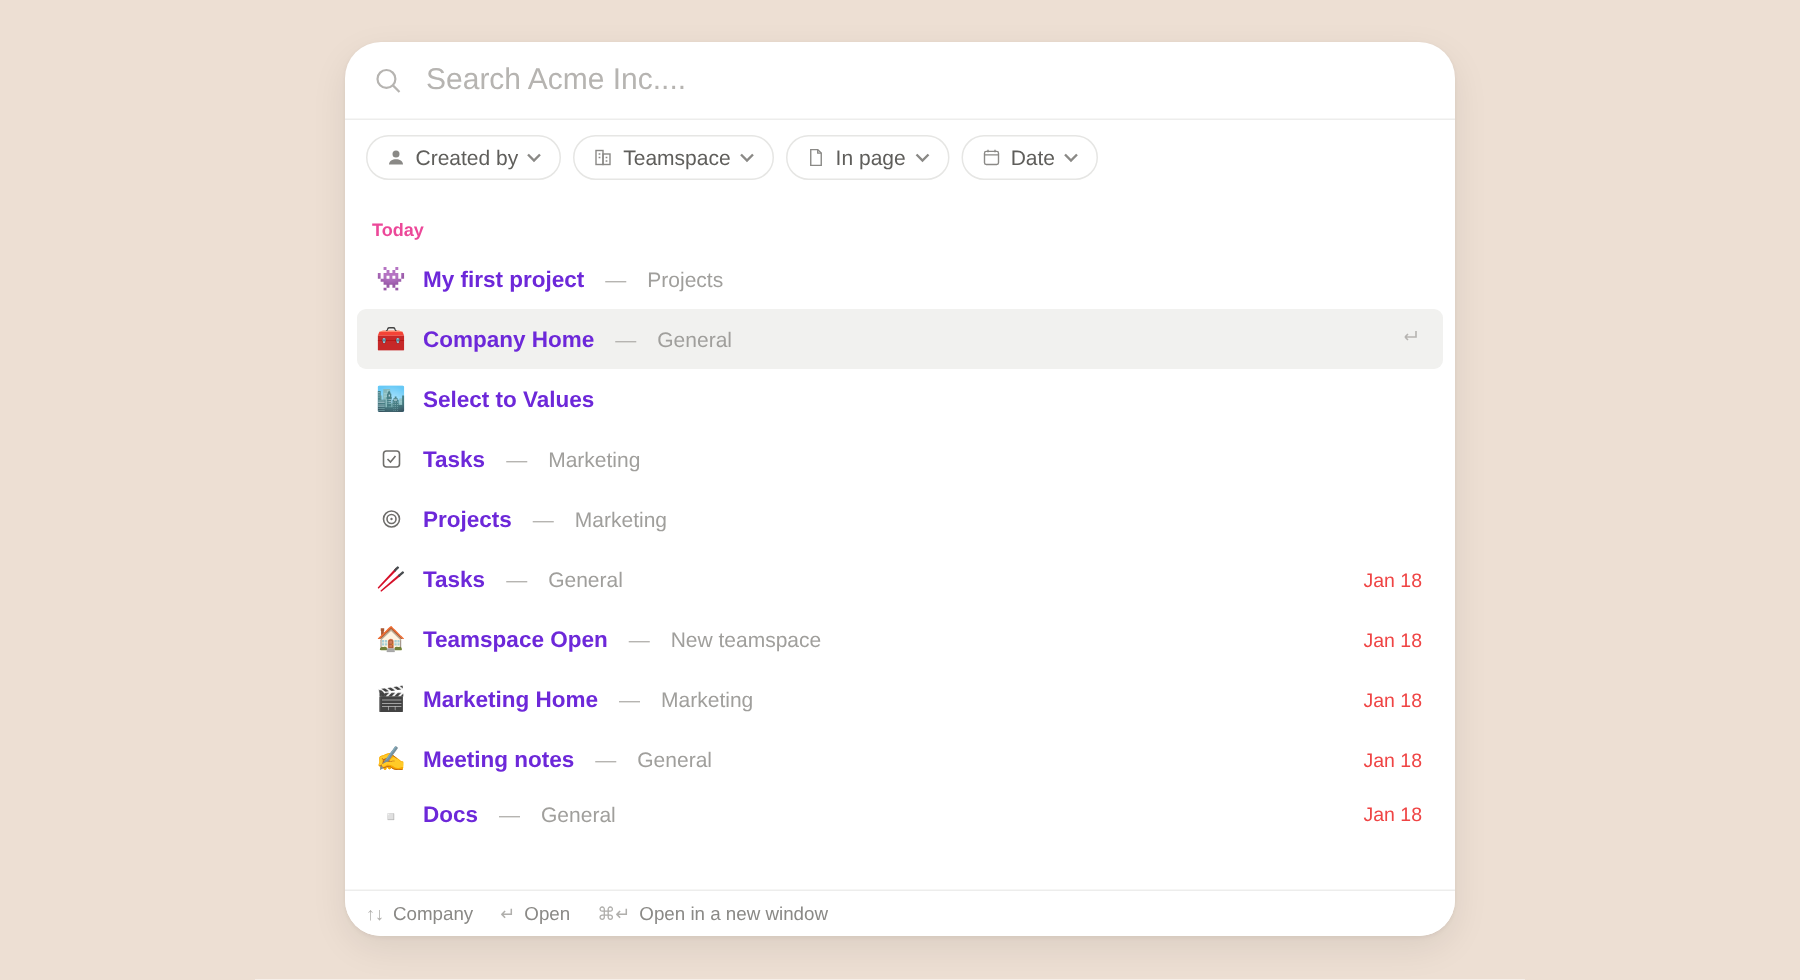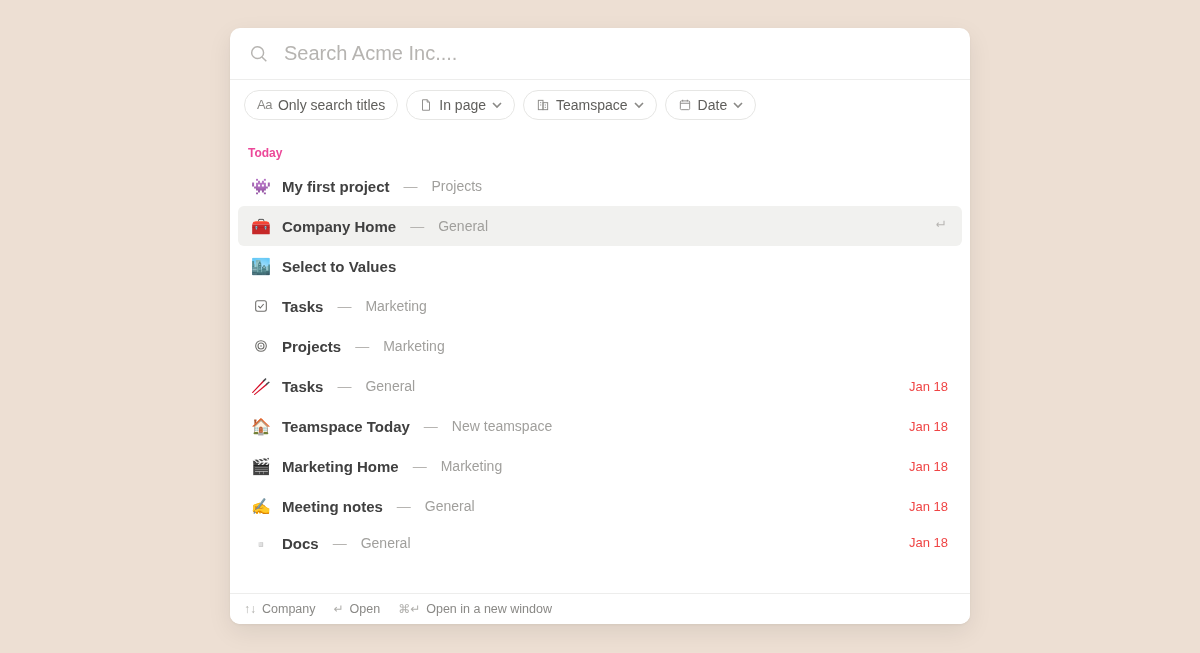--- a/index.html
+++ b/index.html
@@ -9,21 +9,21 @@
     width: 1200px;
     height: 653px;
     display: flex;
     align-items: flex-start;
     justify-content: center;
     padding-top: 28px;
   }
   .panel {
     width: 740px;
     background: #ffffff;
-    border-radius: 10px;
+    border-radius: 24px;
     box-shadow: 0 8px 24px rgba(0,0,0,0.08), 0 1px 3px rgba(0,0,0,0.05);
     overflow: hidden;
     display: flex;
     flex-direction: column;
     height: 596px;
   }
   .search-row {
     display: flex;
     align-items: center;
     padding: 14px 18px 14px 18px;
@@ -79,21 +79,21 @@
     align-items: center;
     padding: 0 14px;
     height: 40px;
     border-radius: 6px;
     margin: 0 4px;
     cursor: pointer;
     gap: 12px;
   }
   .item.selected { background: #f1f1ef; }
   .item .icon { width: 18px; display:flex; justify-content:center; font-size: 16px; flex-shrink:0; }
-  .item .title { font-size: 15px; font-weight: 600; color: #404040; }
+  .item .title { font-size: 15px; font-weight: 600; color: #6d28d9; }
   .item .dash { color: #b6b4b1; font-size: 14px; margin: 0 2px; }
   .item .crumb { color: #a09f9c; font-size: 14px; }
   .item .spacer { flex: 1; }
   .item .date { color: #ef4444; font-size: 13px; }
   .item .enter { color: #b6b4b1; }
   .item .enter svg { width: 16px; height: 16px; }
   .item.cut { height: 30px; overflow:hidden; align-items:flex-start; padding-top:9px;}
   .footer {
     border-top: 1px solid #ededec;
     padding: 8px 14px;
@@ -119,43 +119,49 @@
         <circle class="svg-outline" cx="10.5" cy="10.5" r="6.5"></circle>
         <line class="svg-outline" x1="20" y1="20" x2="15.2" y2="15.2"></line>
       </svg>
     <input class="search-input" type="text" placeholder="Search Acme Inc...." style="">
   </div>
 
   <div class="divider"></div>
 
   <div class="filters">
     <div class="chip">
-      <span class="aa">Aa</span>
-      <span>Only search titles</span>
-    </div>
-    <div class="chip">
-      <svg class="lead" viewBox="0 0 24 24">
-          <path d="M6 3h8l4 4v14H6z" class="svg-outline"></path>
-          <path d="M14 3v4h4" class="svg-outline"></path>
-        </svg>
-      <span>In page</span>
+      <svg class="lead" viewBox="0 0 24 24">
+          <circle cx="12" cy="8" r="4" fill="currentColor"></circle>
+          <path d="M4 20c0-4 4-6 8-6s8 2 8 6" fill="currentColor"></path>
+        </svg>
+      <span>Created by</span>
       <svg class="chev" viewBox="0 0 10 10">
           <path d="M1 3l4 4 4-4" class="svg-outline"></path>
         </svg>
     </div>
     <div class="chip">
       <svg class="lead" viewBox="0 0 24 24">
           <rect x="4" y="4" width="8" height="16" class="svg-outline"></rect>
           <rect x="12" y="8" width="8" height="12" class="svg-outline"></rect>
           <line x1="7" y1="8" x2="9" y2="8" class="svg-outline"></line>
           <line x1="7" y1="12" x2="9" y2="12" class="svg-outline"></line>
           <line x1="15" y1="12" x2="17" y2="12" class="svg-outline"></line>
           <line x1="15" y1="16" x2="17" y2="16" class="svg-outline"></line>
         </svg>
       <span>Teamspace</span>
+      <svg class="chev" viewBox="0 0 10 10">
+          <path d="M1 3l4 4 4-4" class="svg-outline"></path>
+        </svg>
+    </div>
+    <div class="chip">
+      <svg class="lead" viewBox="0 0 24 24">
+          <path d="M6 3h8l4 4v14H6z" class="svg-outline"></path>
+          <path d="M14 3v4h4" class="svg-outline"></path>
+        </svg>
+      <span>In page</span>
       <svg class="chev" viewBox="0 0 10 10">
           <path d="M1 3l4 4 4-4" class="svg-outline"></path>
         </svg>
     </div>
     <div class="chip">
       <svg class="lead" viewBox="0 0 24 24">
           <rect x="4" y="5" width="16" height="15" rx="2" class="svg-outline"></rect>
           <line x1="4" y1="9" x2="20" y2="9" class="svg-outline"></line>
           <line x1="8" y1="3" x2="8" y2="6" class="svg-outline"></line>
           <line x1="16" y1="3" x2="16" y2="6" class="svg-outline"></line>
@@ -228,21 +234,21 @@
       <span class="icon">🥢</span>
       <span class="title">Tasks</span>
       <span class="dash">—</span>
       <span class="crumb">General</span>
       <span class="spacer"></span>
       <span class="date">Jan 18</span>
     </div>
 
     <div class="item">
       <span class="icon">🏠</span>
-      <span class="title">Teamspace Today</span>
+      <span class="title">Teamspace Open</span>
       <span class="dash">—</span>
       <span class="crumb">New teamspace</span>
       <span class="spacer"></span>
       <span class="date">Jan 18</span>
     </div>
 
     <div class="item">
       <span class="icon">🎬</span>
       <span class="title">Marketing Home</span>
       <span class="dash">—</span>

